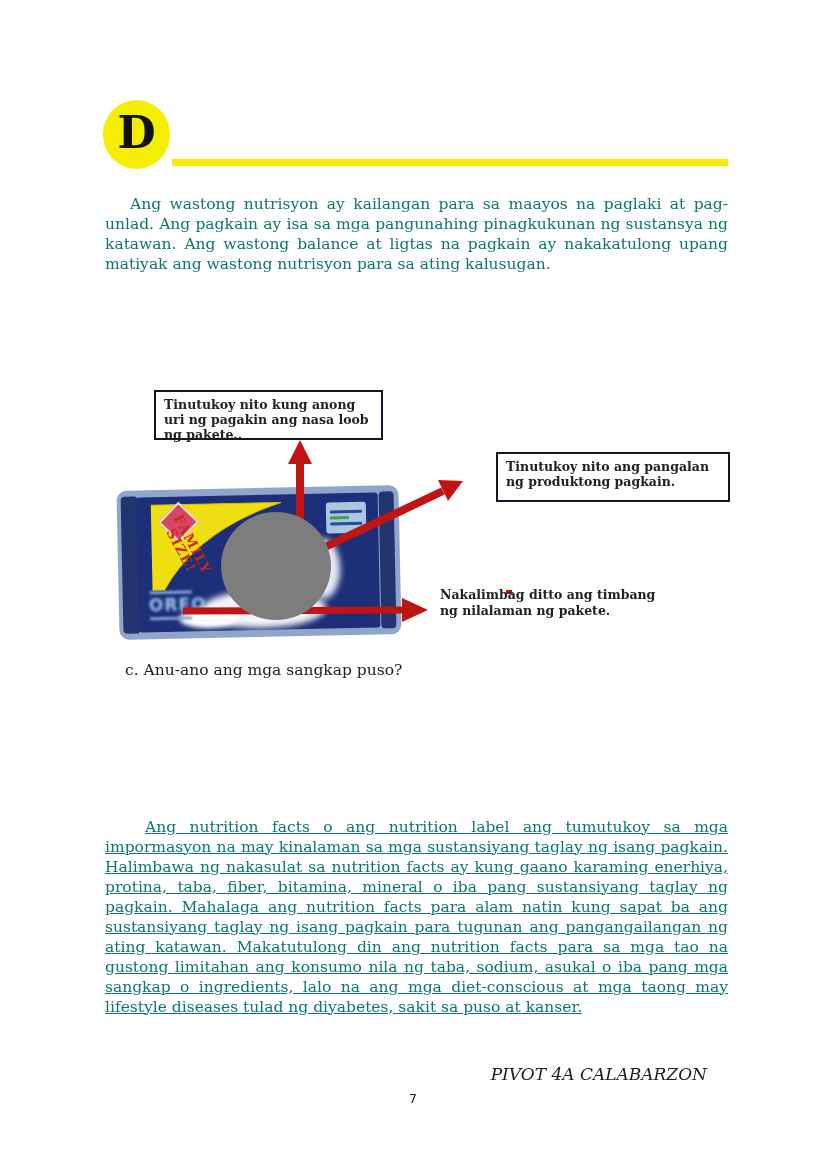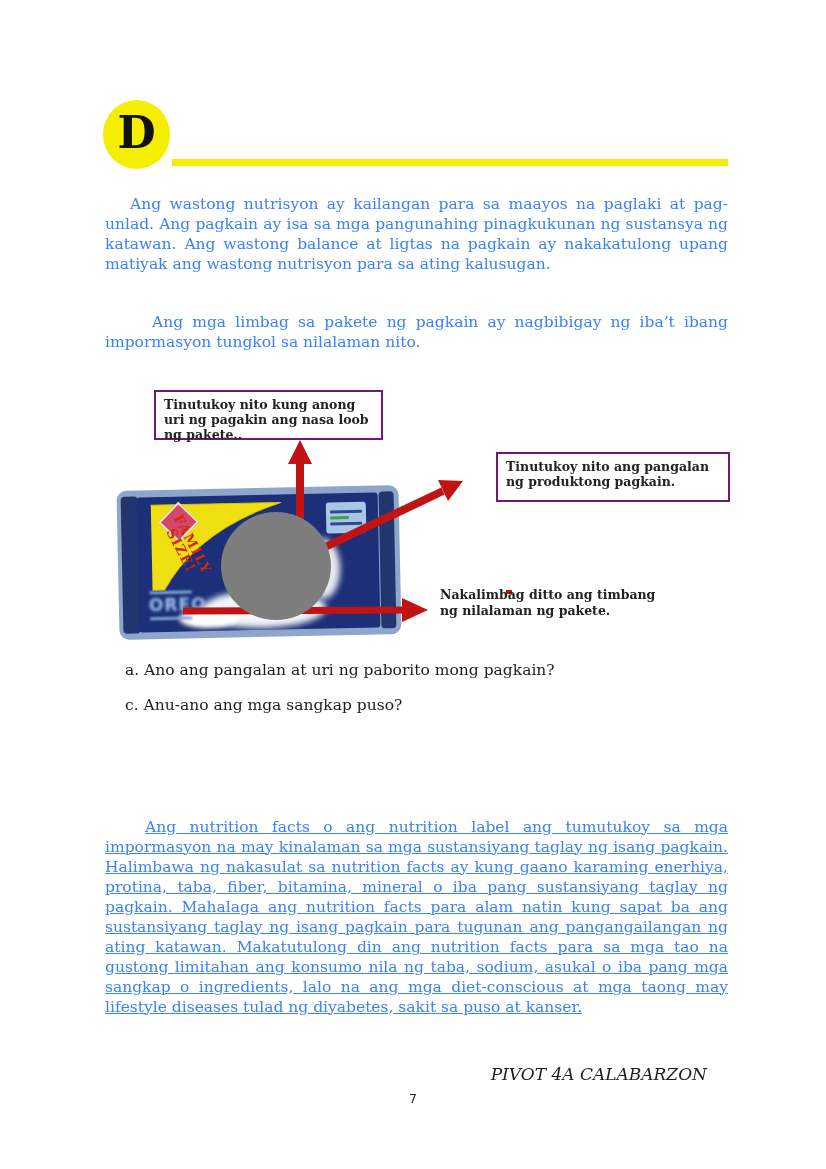--- a/index.html
+++ b/index.html
@@ -7,31 +7,31 @@
     position:relative;width:826px;height:1169px;background:#ffffff;overflow:hidden;
     font-family:"DejaVu Serif","Liberation Serif",serif;color:#1e1e1e;
   }
   
   .badge{position:absolute;left:103px;top:100px;width:67px;height:69px;border-radius:50%;
     display:flex;align-items:center;justify-content:center;}
   .badge-letter{font-weight:bold;font-size:44px;line-height:1;color:#111;transform:translateY(-2px);}
   .rule{position:absolute;left:172px;top:159px;width:556px;height:7px;}
   
   .para{position:absolute;left:105px;width:623px;font-size:15.5px;line-height:20px;
-    text-align:justify;color:#3b82f6;}
+    text-align:justify;color:#0f766e;}
   .p1{top:178px;text-indent:25px;}
   .p2{top:296px;text-indent:47px;}
   .p3{top:761px;text-indent:35px;}
   .p4{top:801px;text-indent:40px;text-decoration:underline;}
   
   .questions{position:absolute;left:125px;top:660px;width:560px;font-size:15.5px;line-height:20px;}
   .question{margin:0 0 15px 0;}
   
   .figure{position:absolute;left:0;top:383px;width:826px;height:272px;}
-  .callout{position:absolute;background:#ffffff;border:2px solid #701a75;
+  .callout{position:absolute;background:#ffffff;border:2px solid #0f172a;
     padding:5px 8px;font-weight:bold;font-size:12.5px;line-height:15px;color:#222;box-sizing:border-box;}
   .callout-1{left:154px;top:7px;width:229px;height:50px;}
   .callout-2{left:496px;top:69px;width:234px;height:50px;}
   .callout-3{position:absolute;left:440px;top:204px;width:218px;font-weight:bold;
     font-size:12.5px;line-height:16px;color:#222;}
   .arrow-layer{position:absolute;left:0;top:0;width:826px;height:272px;}
   
   .package{position:absolute;left:118px;top:105px;width:282px;height:149px;transform:rotate(-1.2deg);}
   .pkg-outer{position:absolute;inset:0;border-radius:10px;}
   .pkg-end-left{position:absolute;left:4px;top:6px;width:17px;height:137px;border-radius:4px;}
@@ -66,21 +66,20 @@
 <body>
 
 <div class="page">
 
   <div class="badge" style="background:#f5ee00;">
     <span class="badge-letter">D</span>
   </div>
   <div class="rule" style="background:#f5ee00;"></div>
 
   <p class="para p1">Ang wastong nutrisyon ay kailangan para sa maayos na paglaki at pag-unlad. Ang pagkain ay isa sa mga pangunahing pinagkukunan ng sustansya ng katawan. Ang wastong balance at ligtas na pagkain ay nakakatulong upang matiyak ang wastong nutrisyon para sa ating kalusugan.</p>
-  <p class="para p2">Ang mga limbag sa pakete ng pagkain ay nagbibigay ng iba’t ibang impormasyon tungkol sa nilalaman nito.</p>
 
   <div class="figure">
 
     <div class="package">
       <div class="pkg-outer" style="background:#8fa6cc;"></div>
       <div class="pkg-end-left" style="background:#22356e;"></div>
       <div class="pkg-end-right" style="background:#22356e;"></div>
       <div class="pkg-main" style="background:#1c2f78;">
         <svg class="pkg-art" viewBox="0 0 241 135">
           <path d="M14 8 L144 8 Q60 34 26 93 L14 93 Z" fill="#f0df10"></path>
@@ -119,21 +118,20 @@
 
     <div class="censor-circle" style="background:#7d7d7d;"></div>
 
     <div class="callout callout-1">Tinutukoy nito  kung anong uri ng pagakin ang nasa  loob ng pakete..</div>
     <div class="callout callout-2">Tinutukoy nito ang pangalan  ng produktong pagkain.</div>
     <div class="red-dot" style="background:#c01414;"></div>
     <div class="callout-3">Nakalimbag ditto ang timbang ng nilalaman  ng pakete.</div>
   </div>
 
   <div class="questions">
-    <p class="question">a. Ano ang pangalan at uri ng paborito mong pagkain?</p>
     <p class="question">c. Anu-ano ang mga sangkap puso?</p>
   </div>
 
   <p class="para p4">Ang nutrition facts o ang nutrition label ang tumutukoy sa mga impormasyon na may kinalaman sa mga sustansiyang taglay ng isang pagkain. Halimbawa ng nakasulat sa nutrition facts ay kung gaano karaming enerhiya, protina, taba, fiber, bitamina, mineral o iba pang sustansiyang taglay ng pagkain. Mahalaga ang nutrition facts para alam natin kung sapat ba ang sustansiyang taglay ng isang pagkain para tugunan ang pangangailangan ng ating katawan. Makatutulong din ang nutrition facts para sa mga tao na gustong limitahan ang konsumo nila ng taba, sodium, asukal o iba pang mga sangkap o ingredients, lalo na ang mga diet-conscious at mga taong may lifestyle diseases tulad ng diyabetes, sakit sa puso at kanser.</p>
 
   <div class="footer-brand">PIVOT 4A CALABARZON</div>
   <div class="page-number">7</div>
 
 </div>
 

